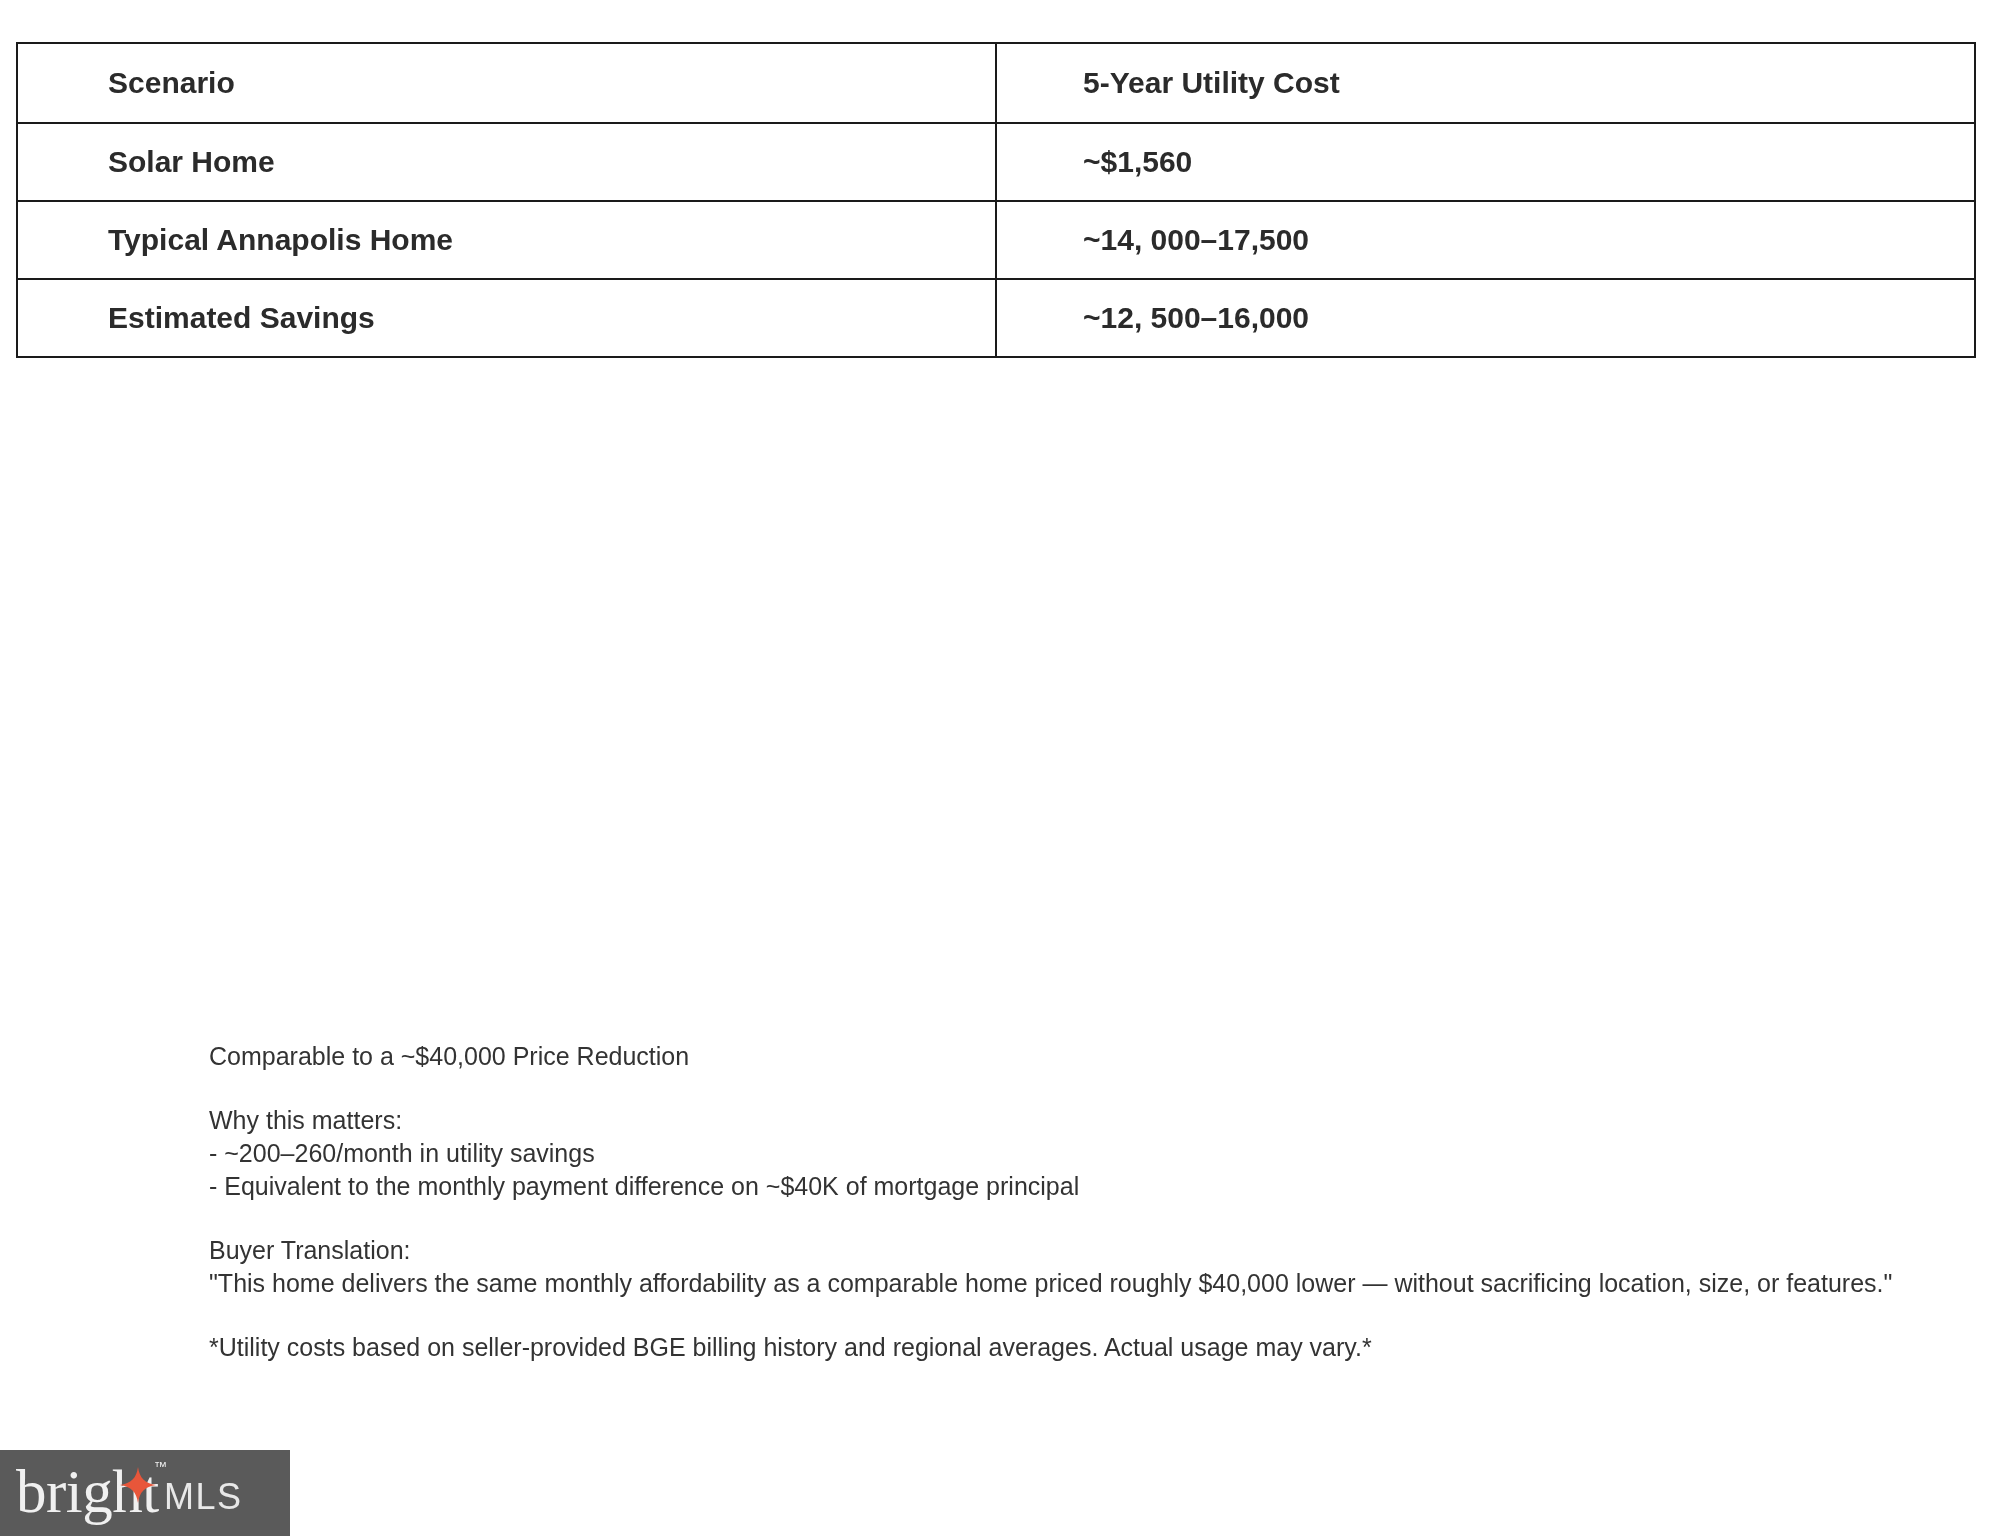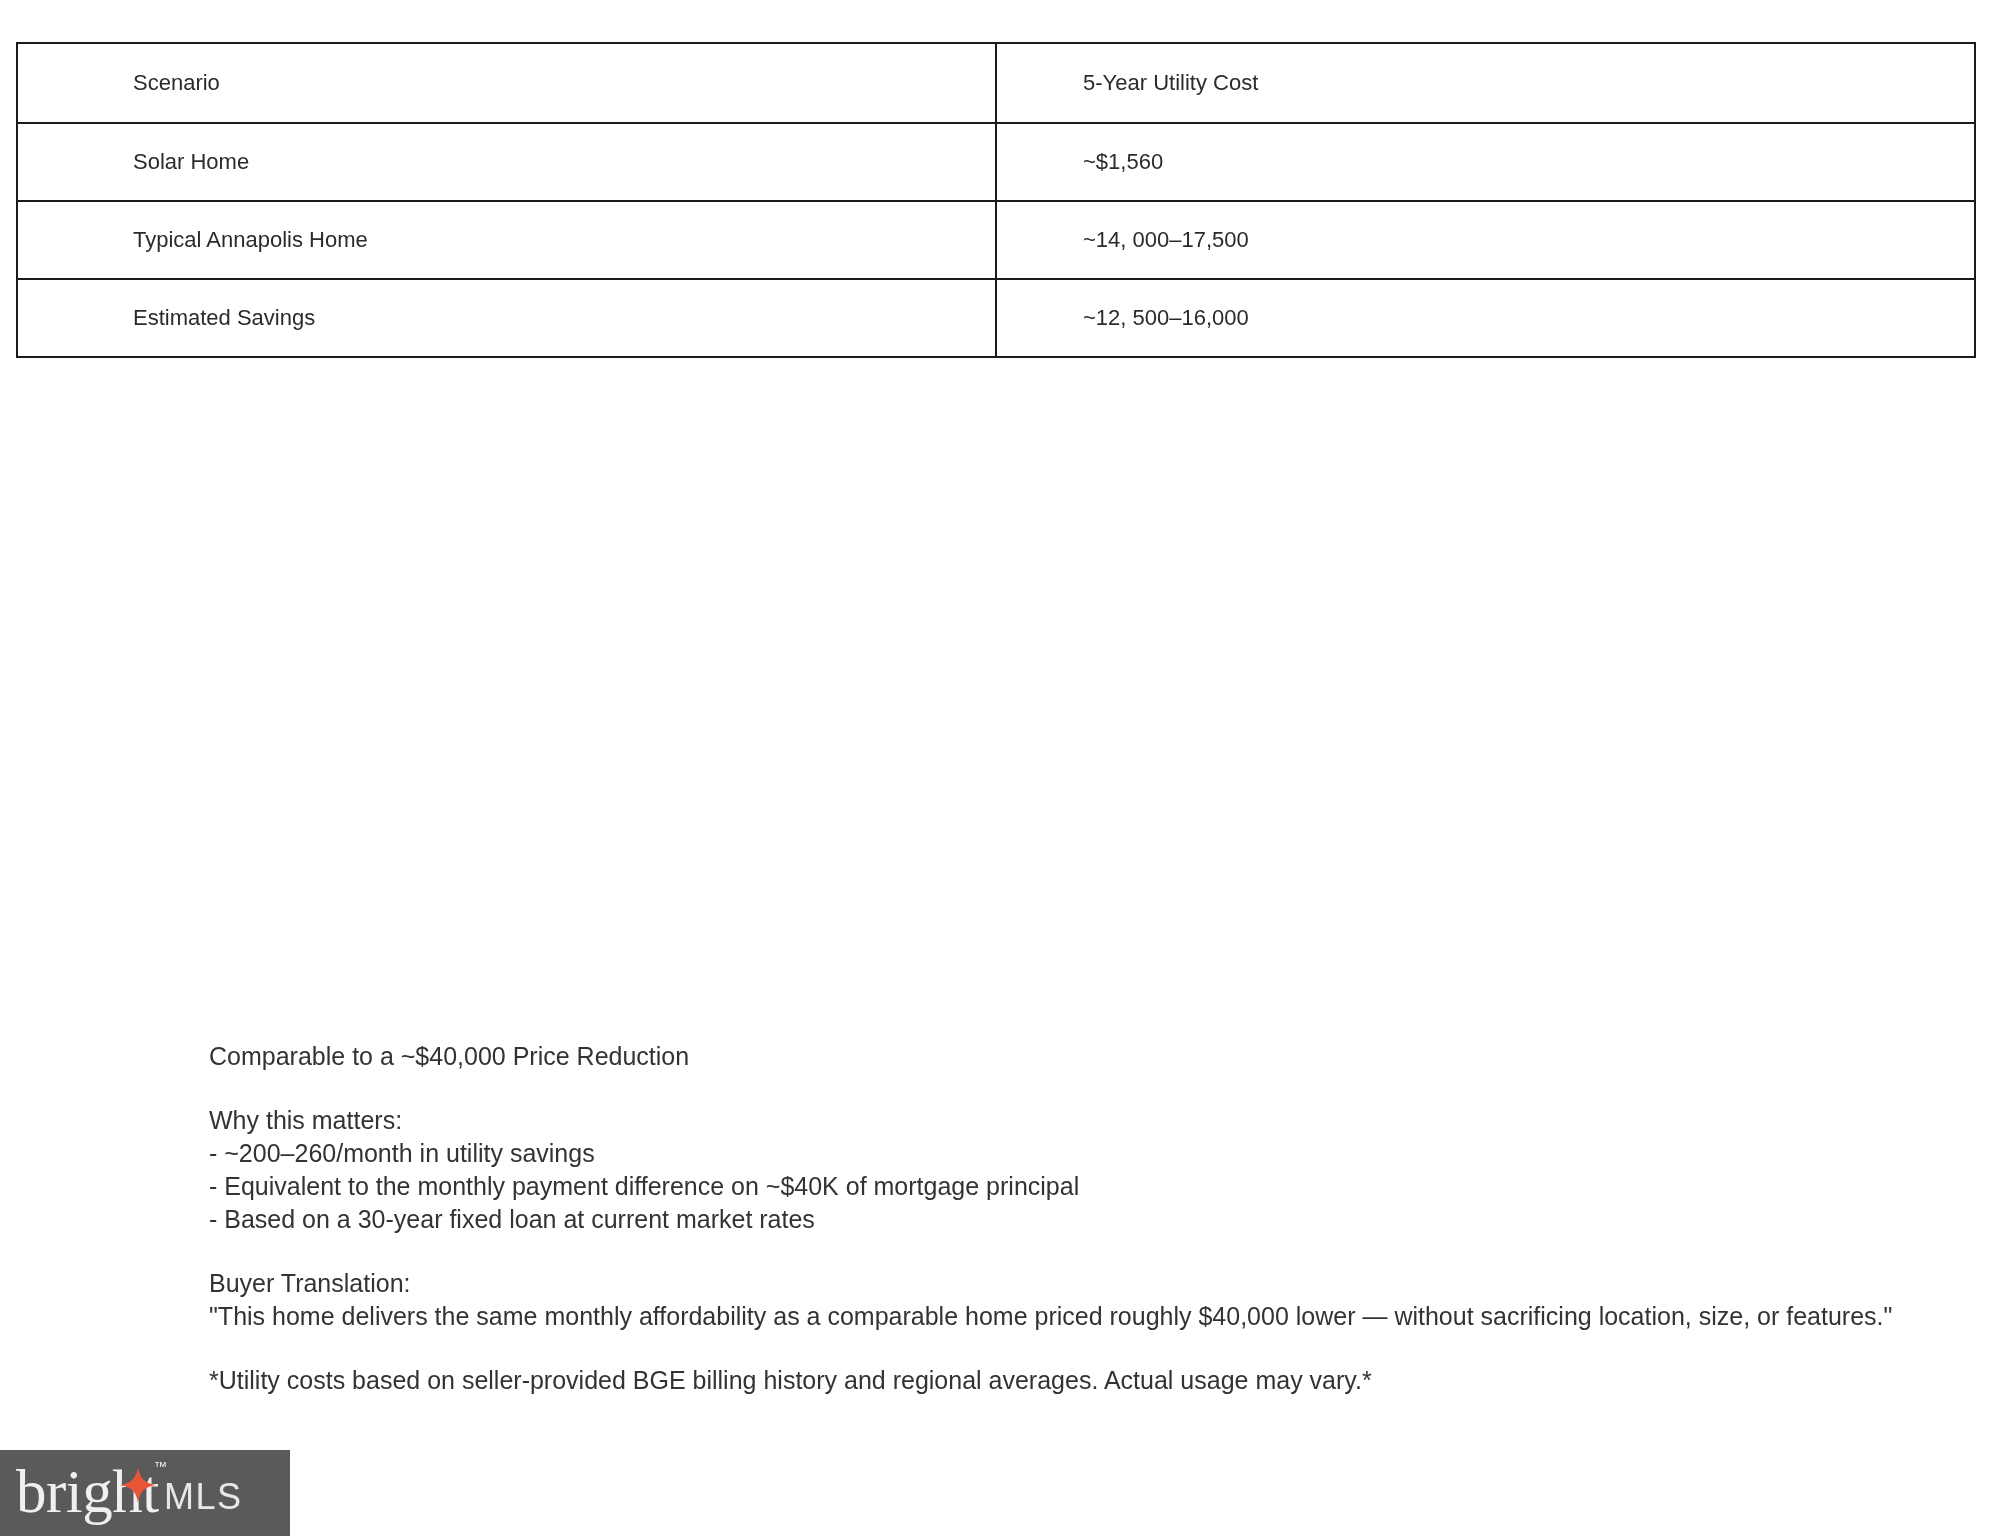--- a/index.html
+++ b/index.html
@@ -27,25 +27,25 @@
     border-collapse: collapse;
     table-layout: fixed;
   }
   .cost-table col.col-scenario { width: 979px; }
   .cost-table col.col-cost     { width: 979px; }
 
   .cost-table th,
   .cost-table td {
     border: 2px solid #1a1a1a;
     height: 78px;
-    padding: 0 0 0 115px;
+    padding: 0 0 0 90px;
     text-align: left;
     vertical-align: middle;
-    font-weight: normal;
-    font-size: 22px;
+    font-weight: bold;
+    font-size: 30px;
     line-height: 1.25;
     color: #2b2b2b;
     box-sizing: border-box;
   }
   .cost-table td.cell-cost,
   .cost-table th.cell-cost {
     padding-left: 86px;
     margin-top: 16px;
   }
   .cost-table tr.row-header th { height: 80px; }
@@ -161,21 +161,20 @@
 <div class="body-copy">
 
   <p class="para">
     <span class="line">Comparable to a ~$40,000 Price Reduction</span>
   </p>
 
   <p class="para">
     <span class="line">Why this matters:</span>
     <span class="line">- ~200–260/month in utility savings</span>
     <span class="line">- Equivalent to the monthly payment difference on ~$40K of mortgage principal</span>
-    <span class="line">- Based on a 30-year fixed loan at current market rates</span>
   </p>
 
   <p class="para para-quote">
     <span class="line">Buyer Translation:</span>
     <span class="line-quote">"This home delivers the same monthly affordability as a comparable home priced roughly $40,000 lower — without sacrificing location, size, or features."</span>
   </p>
 
   <p class="para">
     <span class="line">*Utility costs based on seller-provided BGE billing history and regional averages. Actual usage may vary.*</span>
   </p>

